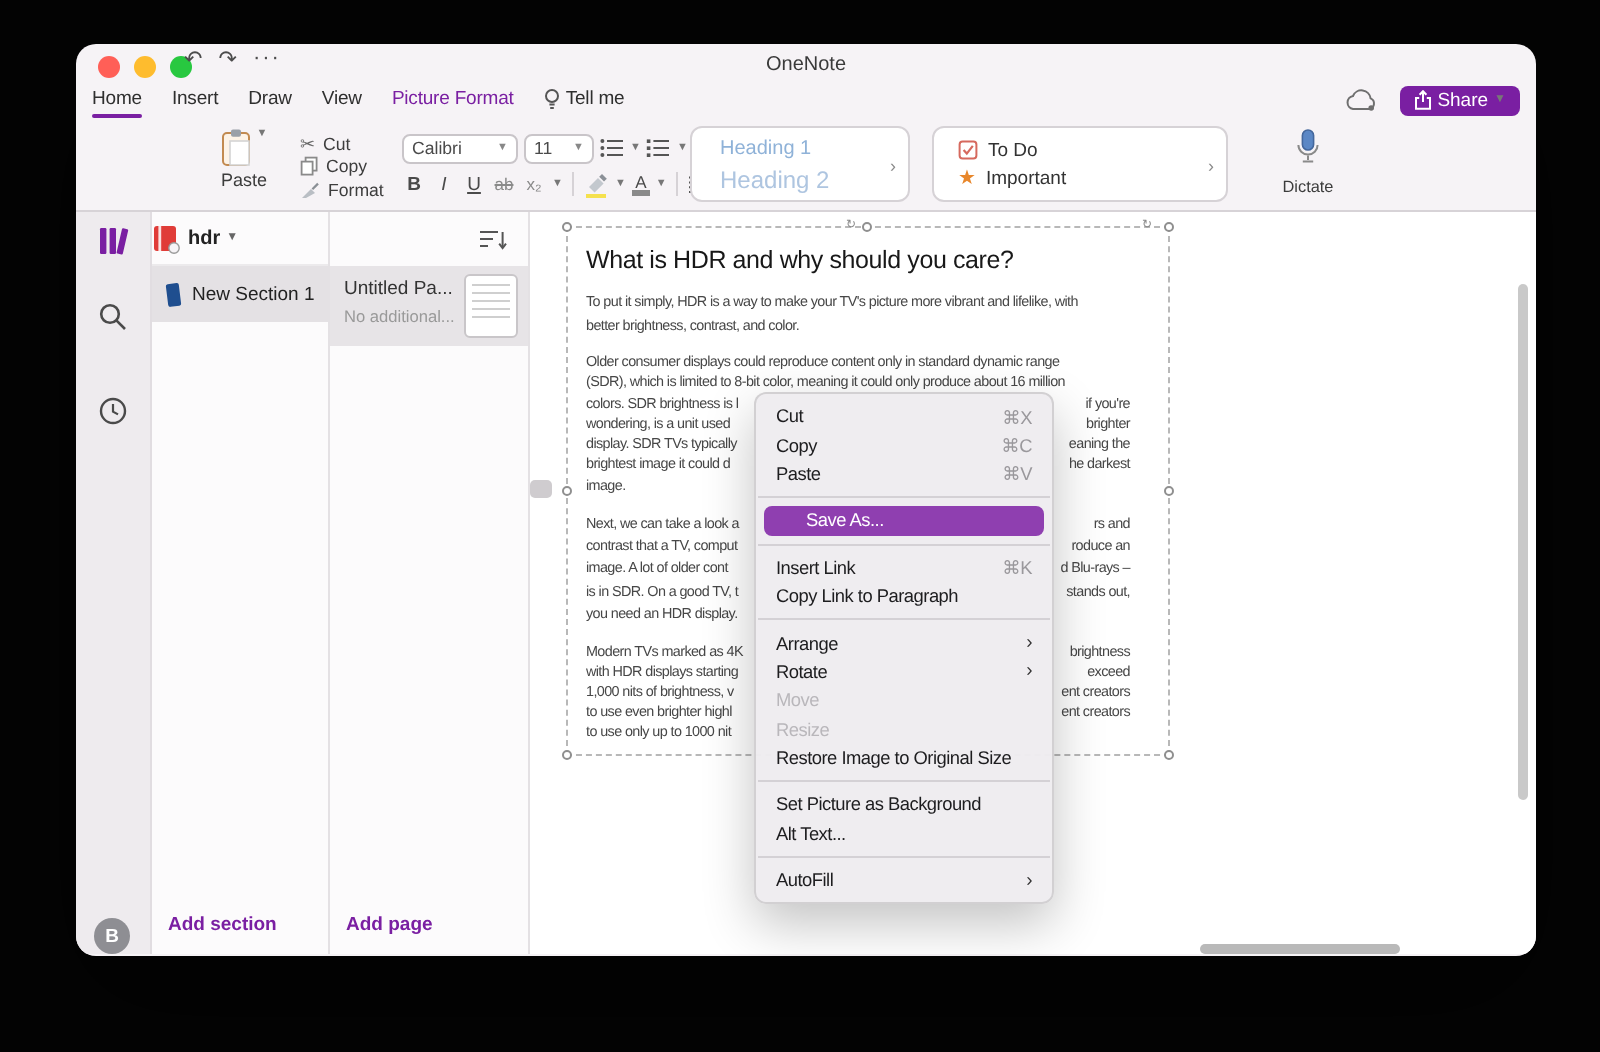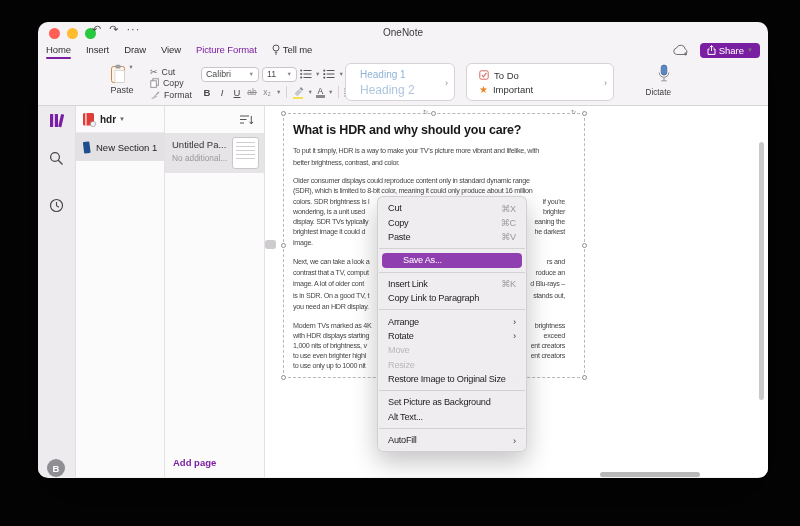--- a/index.html
+++ b/index.html
@@ -61,35 +61,35 @@
   .acolor .bar{width:9px;height:2.5px;margin-top:.5px}
   .gal { position:absolute; background:#fff; border:1px solid #d6d2d6;
     border-radius:6px; top:3px; height:38px; }
   .gal1 { left:307px; width:110px; padding:5px 0 0 14px; }
   .gal1 .h1 { font-size:10px; color:#8fb2d8; }
   .gal1 .h2 { font-size:12px; color:#aec5e0; margin-top:3px; }
   .gal2 { left:428px; width:148px; padding:4px 0 0 12px; }
   .gal2 .trow { display:flex; align-items:center; gap:5px; height:14px;
     font-size:9.5px; color:#333; }
   .galchev { position:absolute; right:6px; top:14px; font-size:9px; color:#8a8a8a; }
-  .g-dictate { position:absolute; left:599px; top:4px; width:34px; text-align:right; }
+  .g-dictate { position:absolute; left:599px; top:4px; width:34px; text-align:center; }
   .g-dictate .lbl { font-size:8.2px; color:#3c3c3c; margin-top:1px; }
   .star { color:#e8872b; font-size:10px; }
 
   
   .content { display:flex; height:371px; }
   .rail { width:38px; background:#eeebee; border-right:1px solid #e1dde1;
     position:relative; flex:none; }
   .rail .ric { position:absolute; left:11px; }
   .avatar { position:absolute; left:9px; top:353px; width:18px; height:18px;
     border-radius:50%; background:#8e8e93; color:#fff; font-size:9.5px;
     display:flex; align-items:center; justify-content:center; font-weight:bold; }
   .col-sec { width:89px; background:#fcfbfc; border-right:1px solid #e4e1e4;
     position:relative; flex:none; }
-  .colhead { height:27px; display:flex; align-items:center; padding:0 6px;
+  .colhead { height:27px; display:flex; align-items:center; padding:0 0;
     border-bottom:1px solid #eceaec; }
   .nbname { font-size:10px; font-weight:bold; color:#222; margin-left:4px; }
   .nbchev { font-size:6px; color:#666; margin-left:3px; }
   .secitem { height:28px; display:flex; align-items:center; gap:5px; padding:0 6px;
     font-size:9.5px; color:#222; }
   .secitem.sel { background:#e4e1e4; }
   .colbottom { position:absolute; left:0; right:0; bottom:0; height:30px;
     display:flex; align-items:center; padding-left:8px; }
   .addlink { color:#7a1fa2; font-size:9.5px; font-weight:bold; }
   .col-pages { width:100px; background:#fcfbfc; border-right:1px solid #e4e1e4;
@@ -107,21 +107,21 @@
     border:1px dashed #b8b8b8; }
   .h { position:absolute; width:5px; height:5px; background:#fff;
     border:1px solid #8f8f8f; border-radius:50%; }
   .h.tl{left:-3px;top:-3px}.h.tm{left:calc(50% - 3px);top:-3px}.h.tr{right:-3px;top:-3px}
   .h.ml{left:-3px;top:calc(50% - 3px)}.h.mr{right:-3px;top:calc(50% - 3px)}
   .h.bl{left:-3px;bottom:-3px}.h.bm{left:calc(50% - 3px);bottom:-3px}.h.br{right:-3px;bottom:-3px}
   .rot { position:absolute; top:-6px; font-size:6px; color:#8a8a8a; }
   .rot.r1{left:calc(50% - 11px)} .rot.r2{right:8px}
   .grip { position:absolute; left:0; top:134px; width:11px; height:9px;
     background:#cfcccf; border-radius:2.5px; }
-  .pheading { position:absolute; left:9px; top:9px; font-size:12.5px; font-weight:bold;
+  .pheading { position:absolute; left:9px; top:9px; font-size:12.5px; font-weight:normal;
     color:#181818; letter-spacing:-.2px; white-space:nowrap; }
   .paras { position:absolute; left:9px; right:7px; top:0; bottom:0; }
   .para { position:absolute; left:0; right:12px; font-size:7.2px; color:#474747;
     letter-spacing:-.3px; }
   .para:nth-child(1){ top:31px; line-height:12px; }
   .para:nth-child(2){ top:62px; line-height:10.3px; }
   .para:nth-child(3){ top:142px; line-height:11.2px; }
   .para:nth-child(4){ top:207px; line-height:10px; }
   .tline { display:flex; justify-content:space-between; white-space:nowrap; }
   .vscroll { position:absolute; right:4px; top:36px; width:5px; height:258px;
@@ -436,20 +436,23 @@
 
         <div class="secitem sel">
           <span>
             <svg width="9" height="13" viewBox="0 0 9 13">
               <rect x="1.5" y="0.8" width="6.5" height="11.4" rx="1" fill="#1f4e8f" transform="rotate(-7 4.7 6.5)"></rect>
             </svg>
           </span>
           <span>New Section 1</span>
         </div>
 
+      <div class="colbottom">
+        <span class="addlink">Add section</span>
+      </div>
     </div>
 
     <div class="col-pages">
       <div class="colhead" style="justify-content:flex-end; border-bottom:none; padding-right:10px;">
         <span>
           <svg width="15" height="12" viewBox="0 0 15 12">
               <line x1="1" y1="2" x2="10" y2="2" stroke="#555" stroke-width="1"></line>
               <line x1="1" y1="5.5" x2="7.5" y2="5.5" stroke="#555" stroke-width="1"></line>
               <line x1="1" y1="9" x2="5" y2="9" stroke="#555" stroke-width="1"></line>
               <line x1="12.3" y1="2" x2="12.3" y2="9.5" stroke="#555" stroke-width="1"></line>

